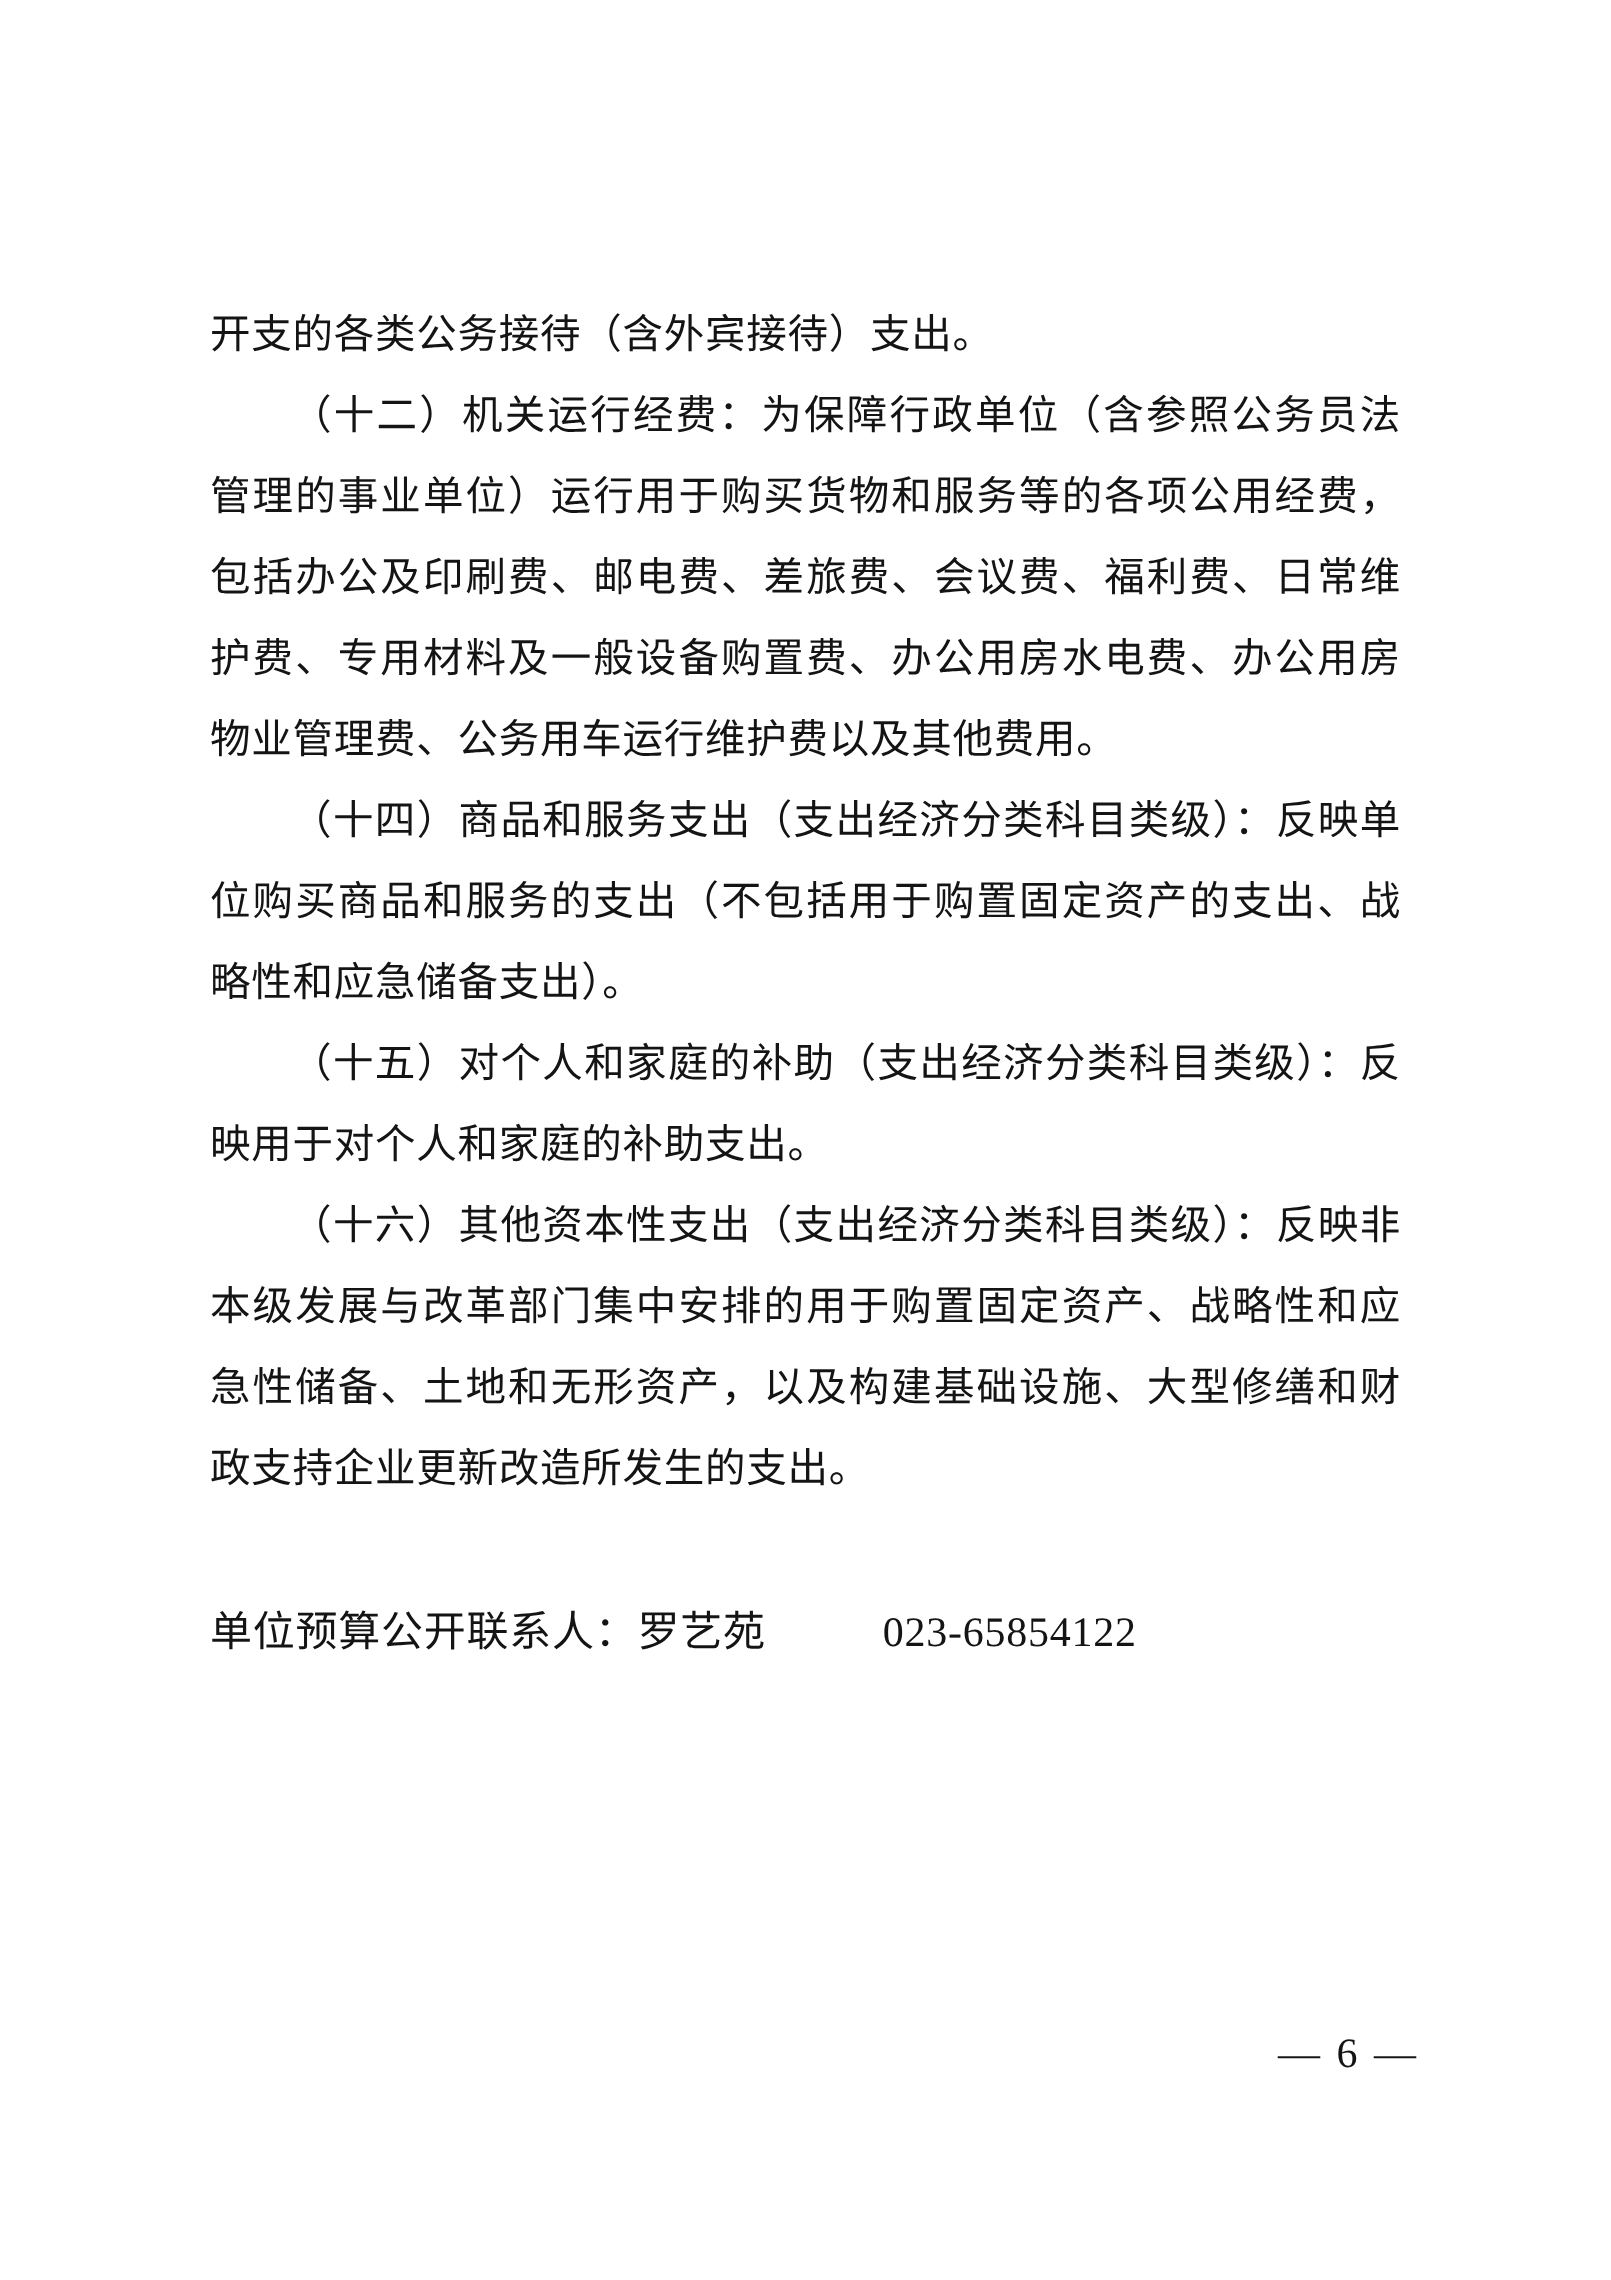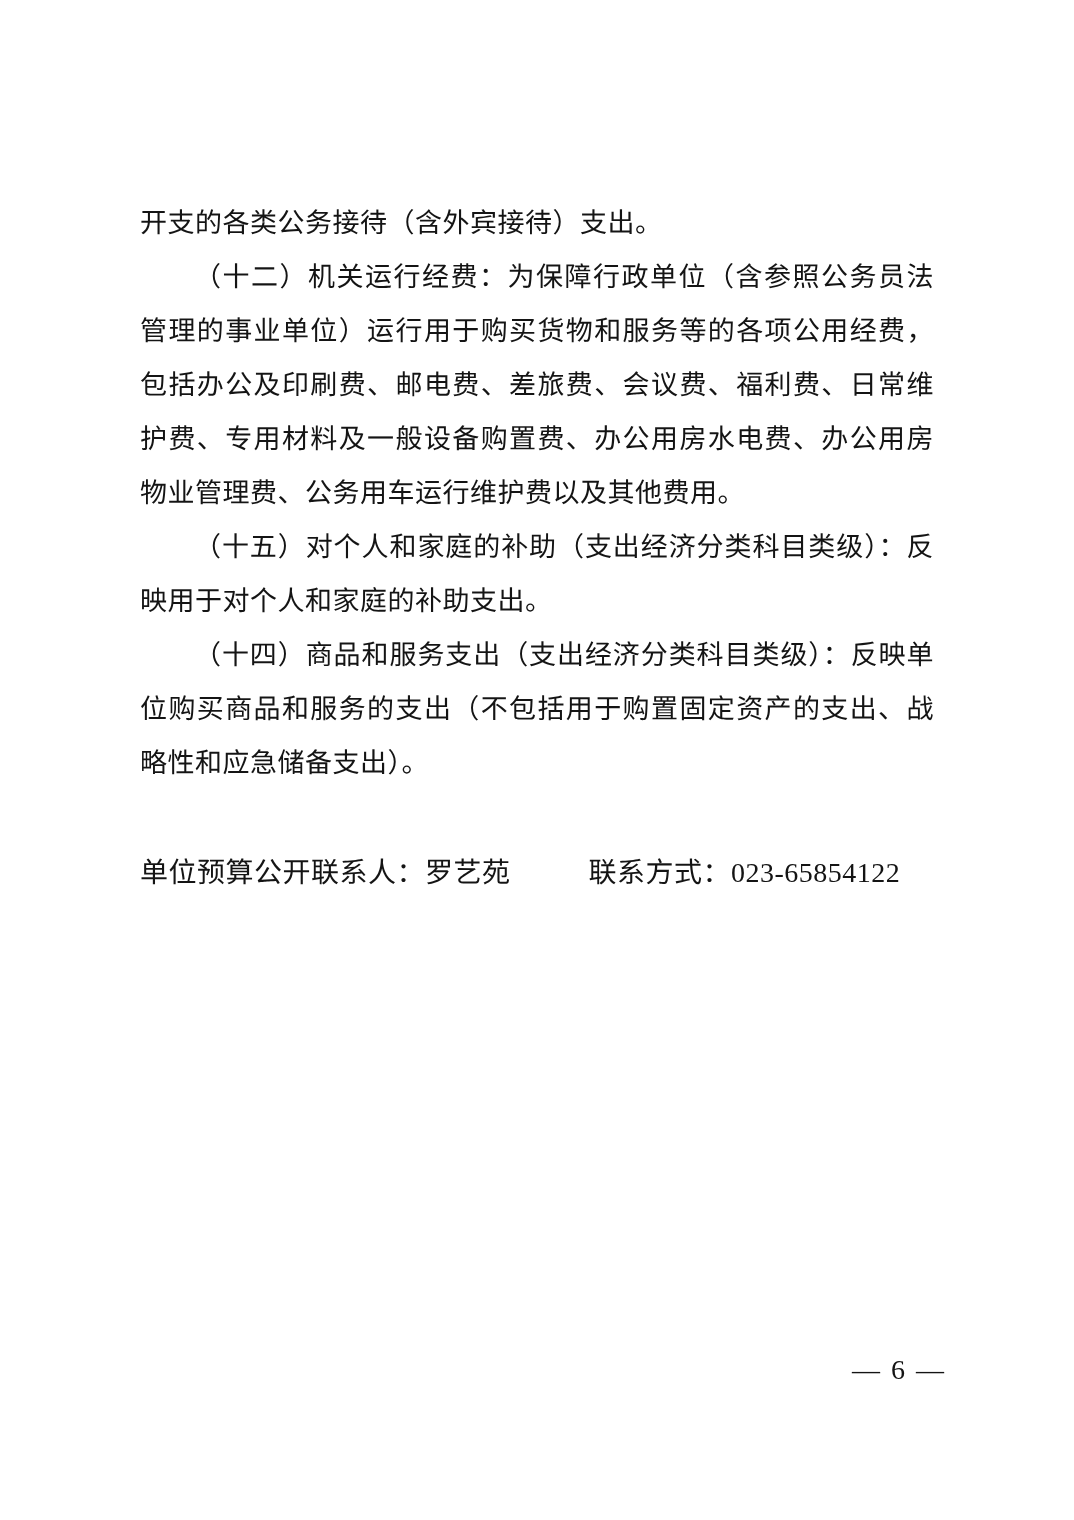--- a/index.html
+++ b/index.html
@@ -73,30 +73,30 @@
 
 <div class="page">
 
   <div class="content">
 
     <p class="cont-line">开支的各类公务接待（含外宾接待）支出。</p>
 
     <p class="para"><span class="lead">（十二）机关运行经费：</span><span class="body-text">为保障行政单位（含参照公务员法管理的事业单位）运行用于购买货物和服务等的各项公用经费，包括办公及印刷费、邮电费、差旅费、会议费、福利费、日常维护费、专用材料及一般设备购置费、办公用房水电费、办公用房物业管理费、公务用车运行维护费以及其他费用。</span></p>
 
 
+    <p class="para"><span class="lead">（十四）商品和服务支出（支出经济分类科目类级）：</span><span class="body-text">反映单位购买商品和服务的支出（不包括用于购置固定资产的支出、战略性和应急储备支出）。</span></p>
+
     <p class="para"><span class="lead">（十五）对个人和家庭的补助（支出经济分类科目类级）：</span><span class="body-text">反映用于对个人和家庭的补助支出。</span></p>
 
-    <p class="para"><span class="lead">（十四）商品和服务支出（支出经济分类科目类级）：</span><span class="body-text">反映单位购买商品和服务的支出（不包括用于购置固定资产的支出、战略性和应急储备支出）。</span></p>
-
+    <p class="para"><span class="lead">（十六）其他资本性支出（支出经济分类科目类级）：</span><span class="body-text">反映非本级发展与改革部门集中安排的用于购置固定资产、战略性和应急性储备、土地和无形资产，以及构建基础设施、大型修缮和财政支持企业更新改造所发生的支出。</span></p>
 
     <div class="contact-row">
       <span>单位预算公开联系人：</span>
         <span>罗艺苑</span>
       <span class="contact-gap"></span>
-      <span>联系方式：</span>
         <span class="phone-number">023-65854122</span>
     </div>
 
   </div>
 
   <div class="footer-pagenum">— 6 —</div>
 
 </div>
 
 </body></html>

